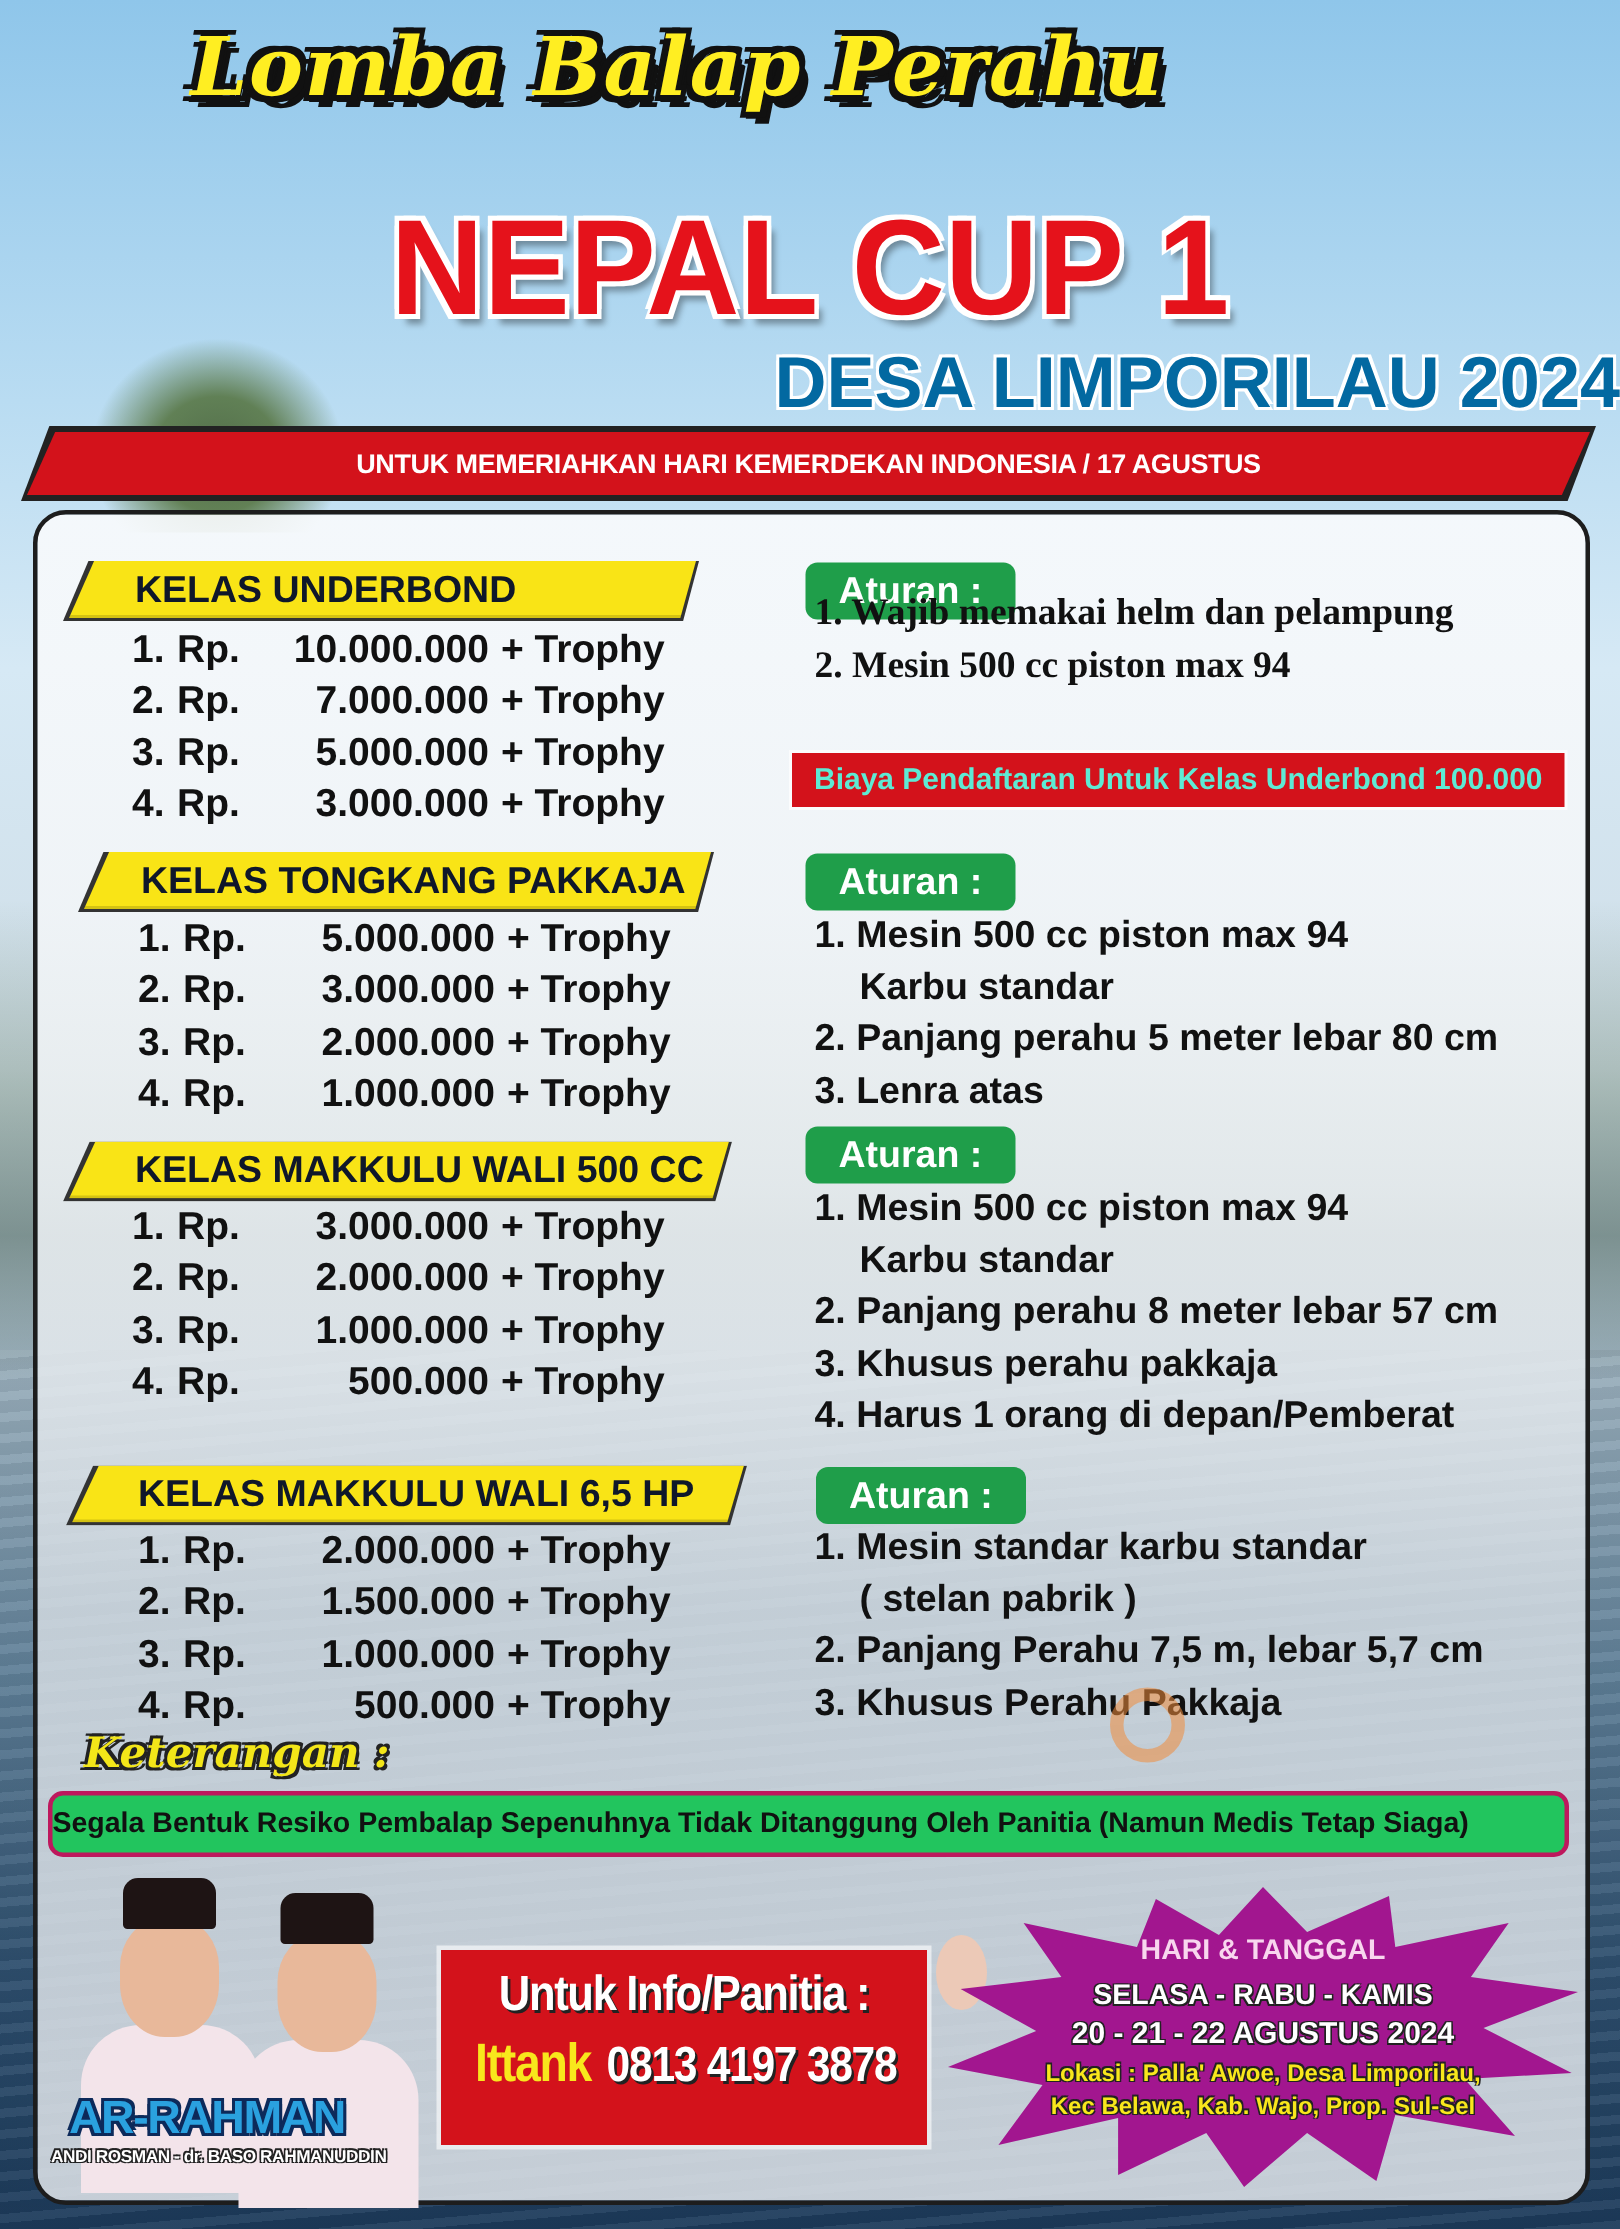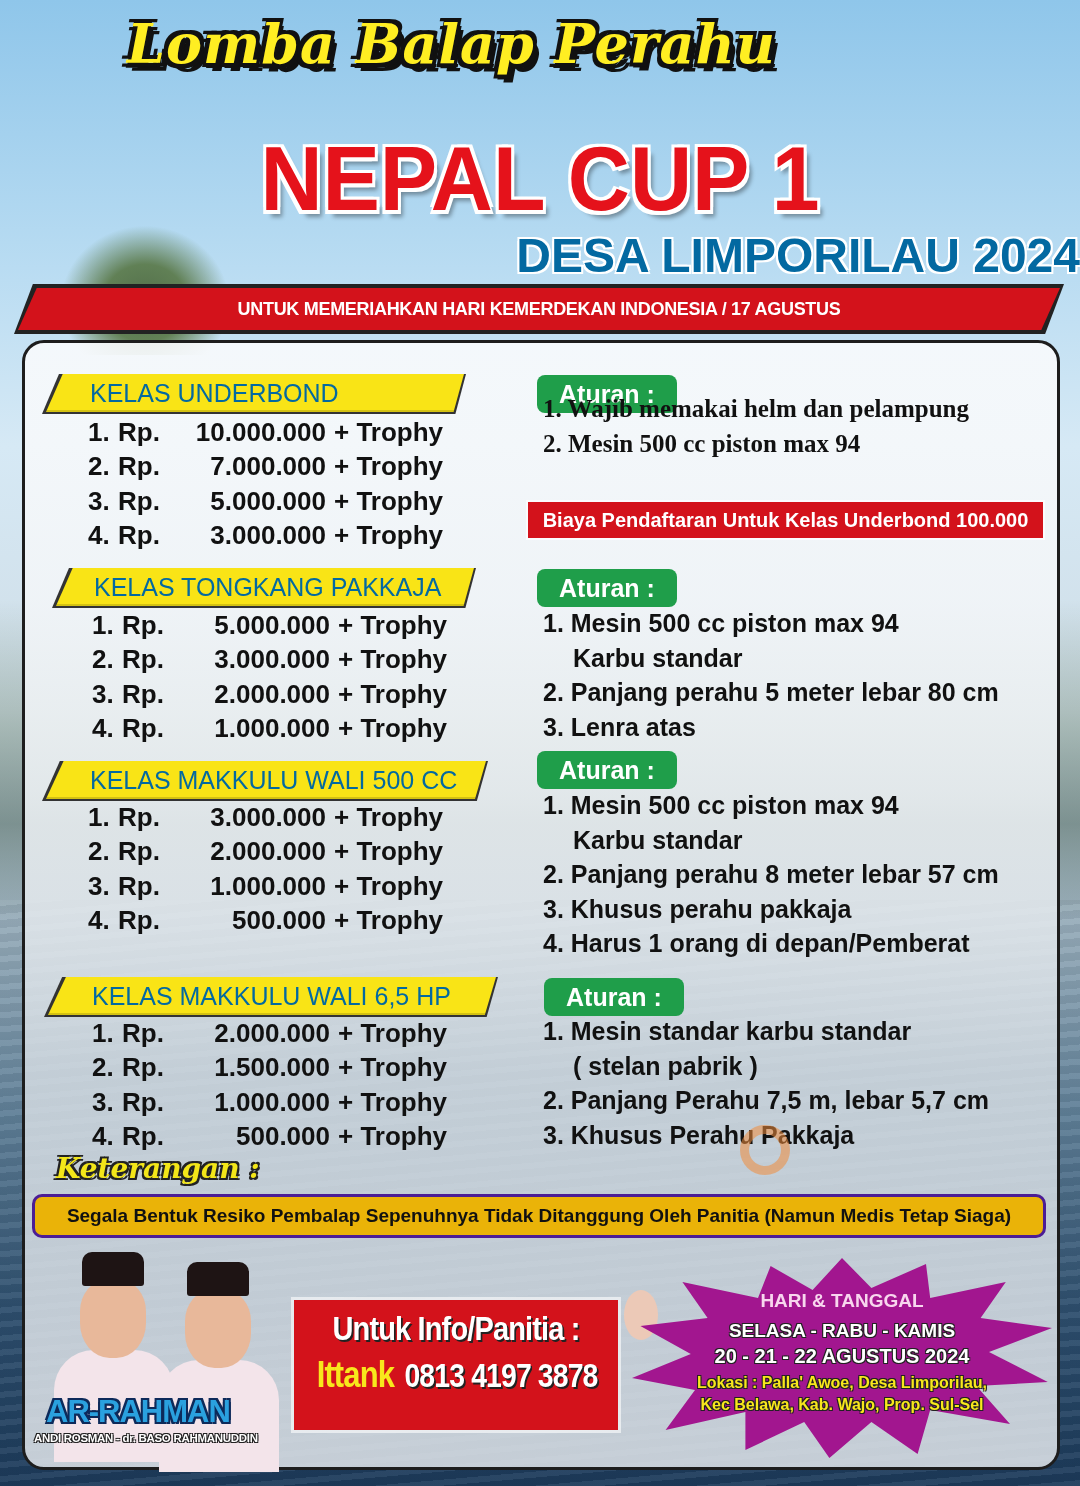--- a/index.html
+++ b/index.html
@@ -47,52 +47,52 @@
     border:3px solid #1d1d1d; border-radius:22px;
     background: linear-gradient(180deg, rgba(248,250,252,.92) 0%, rgba(238,242,245,.88) 40%, rgba(215,222,228,.82) 65%, rgba(225,230,235,.86) 100%);
   }
 
   .kelas-head {
     position:absolute; height:38px; display:flex; align-items:center;
     background:#f9e416; clip-path: polygon(4% 0, 100% 0, 97.5% 100%, 0 100%);
     box-shadow: inset 0 -2px 0 rgba(0,0,0,.15);
   }
   .kelas-shadow { position:absolute; height:40px; background:#333; clip-path: polygon(4% 0, 100% 0, 97.5% 100%, 0 100%); }
-  .kelas-head span { font-weight:normal; font-size:25px; color:#0369a1; padding-left:44px; white-space:nowrap; }
+  .kelas-head span { font-weight:bold; font-size:25px; color:#0f172a; padding-left:44px; white-space:nowrap; }
 
   .prize-list { position:absolute; list-style:none; }
   .prize-list li { display:flex; font-weight:bold; font-size:26px; color:#111; height:34.5px; align-items:center; white-space:nowrap; }
   .prize-list .no { width:30px; }
   .prize-list .rp { width:60px; }
   .prize-list .amt { width:148px; text-align:right; }
   .prize-list .plus { padding-left:8px; }
 
   .aturan-btn {
     position:absolute; height:38px; padding:0 22px; border-radius:8px;
     background:#1f9e4a; color:#fff; font-weight:bold; font-size:25px; line-height:38px; white-space:nowrap;margin-left:16px;
   }
   .rule-list { position:absolute; list-style:none; }
   .rule-list li { font-weight:bold; font-size:25px; color:#111; height:34.5px; line-height:34.5px; white-space:nowrap; }
   .rule-list li.cont { padding-left:30px; }
 
   .fee {
     position:absolute; left:528px; top:502px; width:515px; height:36px;
-    background:#d3121b; color:#ffffff; font-weight:bold; font-size:20px; line-height:36px; text-align:center;
+    background:#d3121b; color:#5eead4; font-weight:bold; font-size:20px; line-height:36px; text-align:center;
     box-shadow: 0 0 0 2px rgba(255,255,255,.7);
   }
 
   .keterangan {
     position:absolute; left:56px; top:1152px; font-family:"DejaVu Serif", serif; font-style:italic; font-weight:bold;
     font-size:28px; color:#f3e619;
     text-shadow: -2px -2px 0 #222, 2px -2px 0 #222, -2px 2px 0 #222, 2px 2px 0 #222;
   }
   .notice {
     position:absolute; left:32px; top:1194px; width:1014px; height:44px;
-    border:3px solid #4c1d95; border-radius:10px; background:#eab308;
-    font-weight:bold; font-size:19px; line-height:38px; text-align:center; color:#111; white-space:nowrap;
+    border:3px solid #be185d; border-radius:10px; background:#22c55e;
+    font-weight:bold; font-size:19px; line-height:38px; text-align:left; color:#111; white-space:nowrap;
   }
 
   .people { position:absolute; left:34px; top:1244px; width:260px; height:218px; }
   .person { position:absolute; width:120px; height:210px; bottom:0; }
   .person .cap { position:absolute; left:28px; top:0; width:62px; height:34px; background:#1e1414; border-radius:10px 10px 3px 3px; }
   .person .face { position:absolute; left:26px; top:28px; width:66px; height:78px; background:#e8b89a; border-radius:40% 40% 45% 45%; }
   .person .body { position:absolute; left:0; top:98px; width:120px; height:112px; background:#f3e4ea; border-radius:40px 40px 0 0; }
   .ar-rahman {
     position:absolute; left:46px; top:1394px; font-weight:bold; font-size:31px; color:#2aa1df; letter-spacing:-1px;
     text-shadow: -2px -2px 0 #0d2a5a, 2px -2px 0 #0d2a5a, -2px 2px 0 #0d2a5a, 2px 2px 0 #0d2a5a;

